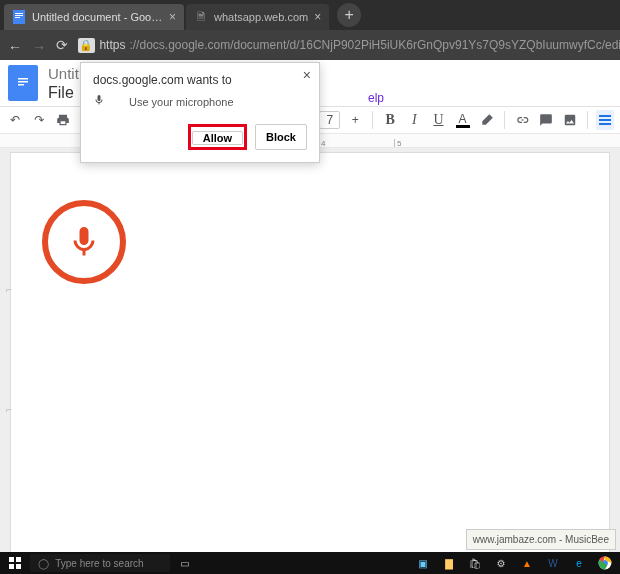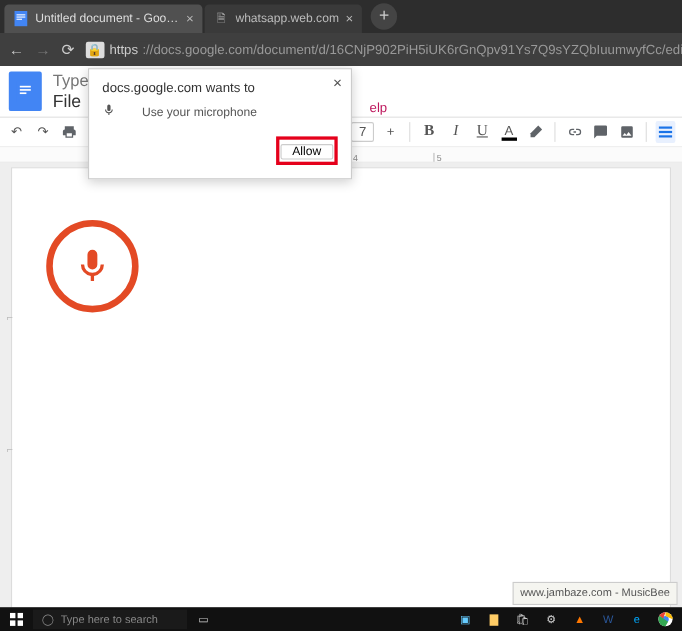--- a/index.html
+++ b/index.html
@@ -20,21 +20,21 @@
   .url-field .lock { color:#2a8f2a; font-size:11px; background:#ddd; border-radius:2px; padding:1px 2px; }
   .url-field .proto { color:#ccc; }
 
   
   .docs-header { background:#fff; height:46px; display:flex; align-items:center; padding:2px 8px; border-bottom:none; }
   .docs-logo { width:30px; height:36px; background:#4285f4; border-radius:2px; color:#fff; display:flex; align-items:center; justify-content:center; font-size:15px; margin-right:10px; }
   .doc-title-area { display:flex; flex-direction:column; }
   .doc-title { color:#777; font-size:15px; }
   .menu-row { display:flex; gap:14px; color:#333; font-size:16px; margin-top:2px; }
   .menu-row span { cursor:pointer; }
-  .help-stray { color:#be185d; font-size:12px; position:absolute; left:336px; top:91px; }
+  .help-stray { color:#6d28d9; font-size:12px; position:absolute; left:368px; top:91px; }
 
   
   .docs-toolbar { background:#fff; height:28px; border-top:1px solid #e0e0e0; border-bottom:1px solid #e8e8e8; display:flex; align-items:center; padding:0 6px; gap:6px; color:#555; font-size:12px; }
   .tb-btn { width:20px; height:20px; display:flex; align-items:center; justify-content:center; cursor:pointer; }
   .tb-sep { width:1px; height:18px; background:#ddd; margin:0 2px; }
   .font-size { border:1px solid #ccc; padding:1px 6px; border-radius:2px; display:flex; align-items:center; gap:4px; }
   .bold-btn { font-weight:bold; font-family:"Times New Roman",serif; font-size:14px;}
   .italic-btn { font-style:italic; font-family:"Times New Roman",serif; font-size:14px;}
   .underline-btn { text-decoration:underline; font-family:"Times New Roman",serif; font-size:14px;}
   .color-btn { display:flex; flex-direction:column; align-items:center; line-height:1; }
@@ -55,21 +55,21 @@
   
   .mic-circle { position:absolute; left:42px; top:200px; width:84px; height:84px; border:6px solid #e34a25; border-radius:50%; display:flex; align-items:center; justify-content:center; }
   .mic-svg { fill:#e34a25; }
 
   
   .perm-popup { position:absolute; left:80px; top:62px; width:240px; background:#fff; border:1px solid #ccc; box-shadow:0 2px 10px rgba(0,0,0,.2); padding:10px 12px 12px 12px; z-index:10; }
   .perm-title { font-size:12px; color:#333; margin-bottom:6px; }
   .perm-row { display:flex; align-items:center; gap:24px; font-size:11px; color:#555; margin-bottom:14px; }
   .perm-row .micicon { font-size:12px; }
   .perm-buttons { display:flex; justify-content:flex-end; gap:8px; }
-  .perm-buttons button { font-size:11px; padding:0 10px; background:#fff; border:1px solid #ccc; border-radius:2px; cursor:pointer; }
+  .perm-buttons button { font-size:11px; padding:0 10px; background:#fff; border:1px solid #ccc; border-radius:2px; cursor:pointer;font-weight:bold; }
   .allow-wrap { border:3px solid #e5001b; padding:1px; }
   .perm-close { position:absolute; top:4px; right:8px; font-size:14px; color:#555; cursor:pointer; }
 
   
   .status-tip { position:absolute; right:4px; bottom:24px; background:#f5f5f0; border:1px solid #ccc; font-size:10px; color:#555; padding:3px 6px; line-height:1.3; }
 
   
   .taskbar { position:absolute; left:0; right:0; bottom:0; height:22px; background:#111; display:flex; align-items:center; padding:0 4px; gap:4px; color:#ccc; font-size:10px; }
   .taskbar .tb-item { width:22px; height:18px; display:flex; align-items:center; justify-content:center; cursor:pointer; }
   .search-box { display:flex; align-items:center; gap:6px; background:#1a1a1a; height:18px; padding:0 8px; color:#888; font-size:10px; flex:0 0 140px; }
@@ -112,21 +112,21 @@
 <div class="docs-header">
   <div class="docs-logo">
     <svg width="16" height="20" viewBox="0 0 16 20">
         <rect width="16" height="20" fill="#4285f4"></rect>
         <rect x="3" y="5" width="10" height="1.5" fill="#fff"></rect>
         <rect x="3" y="8" width="10" height="1.5" fill="#fff"></rect>
         <rect x="3" y="11" width="6" height="1.5" fill="#fff"></rect>
       </svg>
   </div>
   <div class="doc-title-area">
-    <span class="doc-title">Type</span>
+    <span class="doc-title">Untit</span>
     <div class="menu-row">
       <span>File</span>
     </div>
   </div>
 </div>
 <span class="help-stray">elp</span>
 
 <div class="docs-toolbar">
   <div class="tb-btn">↶</div>
   <div class="tb-btn">↷</div>
@@ -209,20 +209,21 @@
       <svg width="12" height="14" viewBox="0 0 24 24" fill="#555">
           <path d="M12 14a3 3 0 003-3V5a3 3 0 10-6 0v6a3 3 0 003 3zm5-3a5 5 0 01-10 0H5a7 7 0 006 6.92V21h2v-3.08A7 7 0 0019 11h-2z"></path>
         </svg>
     </span>
     <span>Use your microphone</span>
   </div>
   <div class="perm-buttons">
     <span class="allow-wrap">
       <button>Allow</button>
     </span>
+    <button>Block</button>
   </div>
 </div>
 
 <div class="status-tip">
   <div>www.jambaze.com - MusicBee</div>
 </div>
 
 <div class="taskbar">
   <div class="tb-item">
     <svg width="12" height="12" viewBox="0 0 12 12" fill="#fff">

